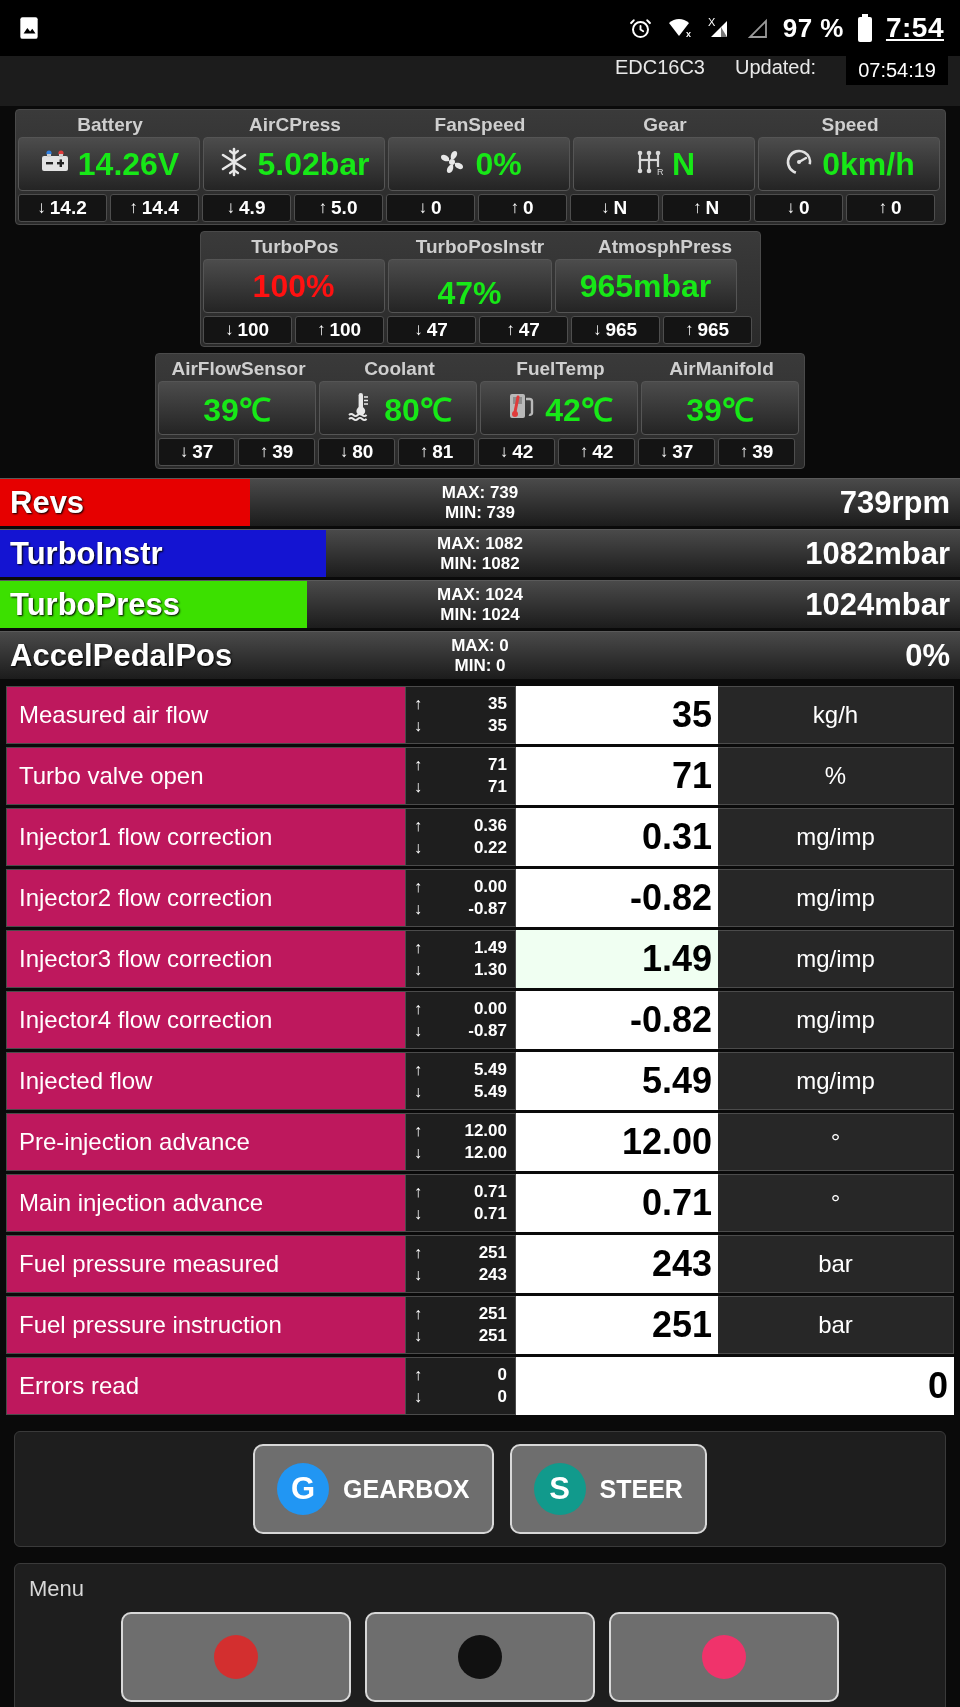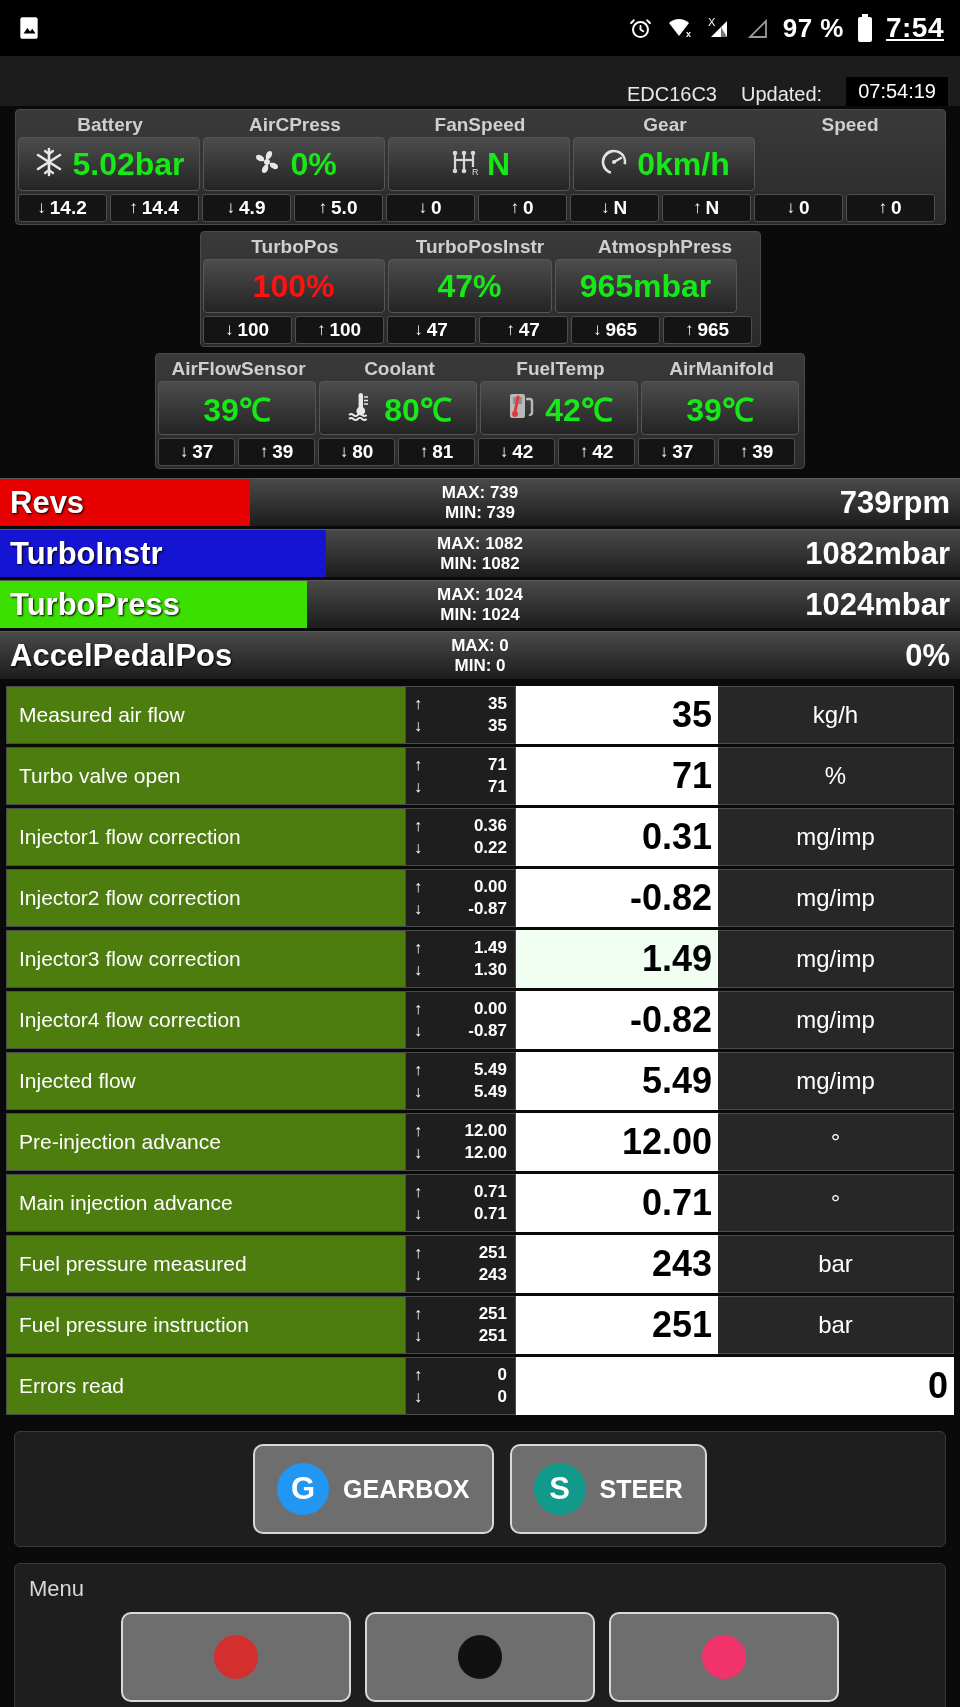--- a/index.html
+++ b/index.html
@@ -17,22 +17,22 @@
     padding: 0 16px; color: #fff;
   }
   .sb-left { display: flex; align-items: center; gap: 10px; }
   .sb-right { margin-left: auto; display: flex; align-items: center; gap: 13px; }
   .sb-icon { display: inline-flex; align-items: center; justify-content: center; }
   .sb-battpct { font-size: 26px; font-weight: bold; letter-spacing: .5px; }
   .sb-clock { font-size: 28px; font-weight: bold; letter-spacing: .5px; text-decoration: underline; }
 
   
   .header {
-    height: 50px; background: #1c1c1c; display: flex; align-items: flex-end;
-    justify-content: flex-end; gap: 24px; padding-right: 12px;
+    height: 50px; background: #1c1c1c; display: flex; align-items: flex-start;
+    justify-content: flex-end; gap: 30px; padding-right: 12px;
     color: #e8e8e8; font-size: 20px;
   }
   .upd-val { background: #000; color: #fff; padding: 3px 12px; font-size: 20px; }
 
   
   .gauge-group {
     background: linear-gradient(#3a3a3a, #2a2a2a);
     border: 1px solid #4a4a4a; border-radius: 4px;
     margin: 0 auto; padding: 2px;
   }
@@ -78,22 +78,22 @@
   }
   .bar-cur {
     position: absolute; right: 10px; top: 50%; transform: translateY(-50%);
     color: #fff; font-size: 31px; font-weight: bold;
   }
 
   
   .table { padding: 4px 6px 0 6px; }
   .trow { display: flex; align-items: stretch; height: 58px; margin-bottom: 3px; }
   .t-name {
-    flex: 0 0 400px; background: #4d7c0f; border: 1px solid #4b4b4b;
-    color: #fff; font-size: 21px; display: flex; align-items: center;
+    flex: 0 0 400px; background: #be185d; border: 1px solid #4b4b4b;
+    color: #fff; font-size: 24px; display: flex; align-items: center;
     padding-left: 12px;
   }
   .t-mm {
     flex: 0 0 110px; background: #1e1e1e; border: 1px solid #4b4b4b; border-left: none;
     display: flex; flex-direction: column; justify-content: center;
     color: #fff; font-size: 17px; font-weight: bold; padding: 0 8px;
   }
   .t-mm div { display: flex; align-items: center; justify-content: space-between; line-height: 22px; }
   .t-mm .arr { font-size: 16px; }
   .t-val {
@@ -195,20 +195,33 @@
         <div class="gg-titles">
           <div class="gg-title" style="width: 185px;">Battery</div>
           <div class="gg-title" style="width: 185px;">AirCPress</div>
           <div class="gg-title" style="width: 185px;">FanSpeed</div>
           <div class="gg-title" style="width: 185px;">Gear</div>
           <div class="gg-title" style="width: 185px;">Speed</div>
         </div>
         <div class="gg-cells">
           <div class="gg-cell" style="width: 182px;">
             <span><svg width="34" height="34" viewBox="0 0 34 34">
+                <rect x="4" y="11" width="26" height="15" rx="2" fill="#e2e2e2"></rect>
+                <circle cx="11" cy="8" r="2.6" fill="#2f7fe0"></circle>
+                <circle cx="23" cy="8" r="2.6" fill="#e03b3b"></circle>
+                <rect x="9" y="9" width="4" height="3" fill="#cfcfcf"></rect>
+                <rect x="21" y="9" width="4" height="3" fill="#cfcfcf"></rect>
+                <rect x="8" y="17" width="7" height="2.4" fill="#222"></rect>
+                <rect x="19" y="17" width="7" height="2.4" fill="#222"></rect>
+                <rect x="21.6" y="14.4" width="2.4" height="7.6" fill="#222"></rect>
+              </svg></span>
+            <span class="gg-val">14.26V</span>
+          </div>
+          <div class="gg-cell" style="width: 182px;">
+            <span><svg width="34" height="34" viewBox="0 0 34 34">
                 <g stroke="#e8e8e8" stroke-width="2.6" stroke-linecap="round">
                   <path d="M17 4v26M6 10l22 14M28 10L6 24"></path>
                   <path d="M13 6l4 3 4-3M13 28l4-3 4 3" stroke-width="2.2" fill="none"></path>
                 </g>
               </svg></span>
             <span class="gg-val">5.02bar</span>
           </div>
           <div class="gg-cell" style="width: 182px;">
             <span><svg width="34" height="34" viewBox="0 0 34 34">
                 <g fill="#e8e8e8">
@@ -295,21 +308,21 @@
     <div class="gauge-group" id="g2">
         <div class="gg-titles">
           <div class="gg-title" style="width: 185px;">TurboPos</div>
           <div class="gg-title" style="width: 185px;">TurboPosInstr</div>
           <div class="gg-title" style="width: 185px;">AtmosphPress</div>
         </div>
         <div class="gg-cells">
           <div class="gg-cell" style="width: 182px;">
             <span class="gg-val red">100%</span>
           </div>
-          <div class="gg-cell" style="width: 164px;">
+          <div class="gg-cell" style="width: 164px; align-items: flex-end;">
             <span class="gg-val">47%</span>
           </div>
           <div class="gg-cell" style="width: 182px;">
             <span class="gg-val">965mbar</span>
           </div>
         </div>
         <div class="gg-minmax">
           <div class="mm" style="width: 89px;">
             <span class="arr">↓</span>
             <span>100</span>

